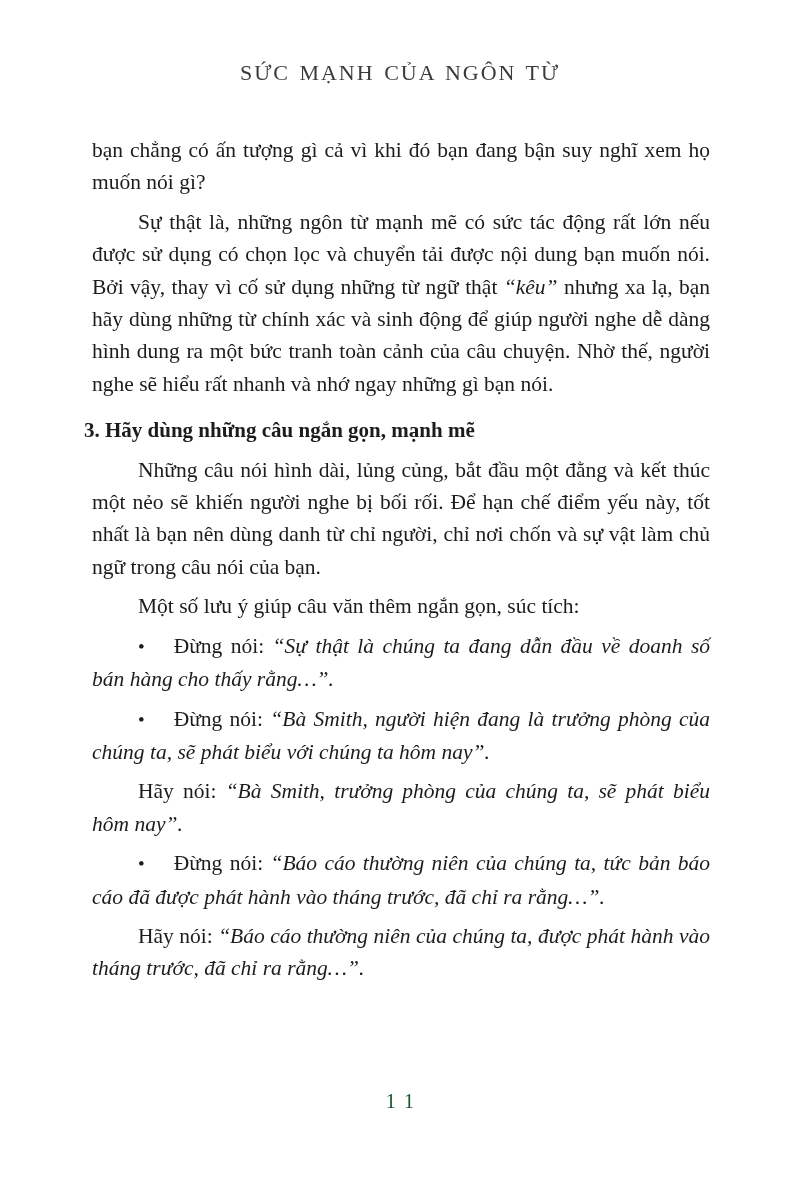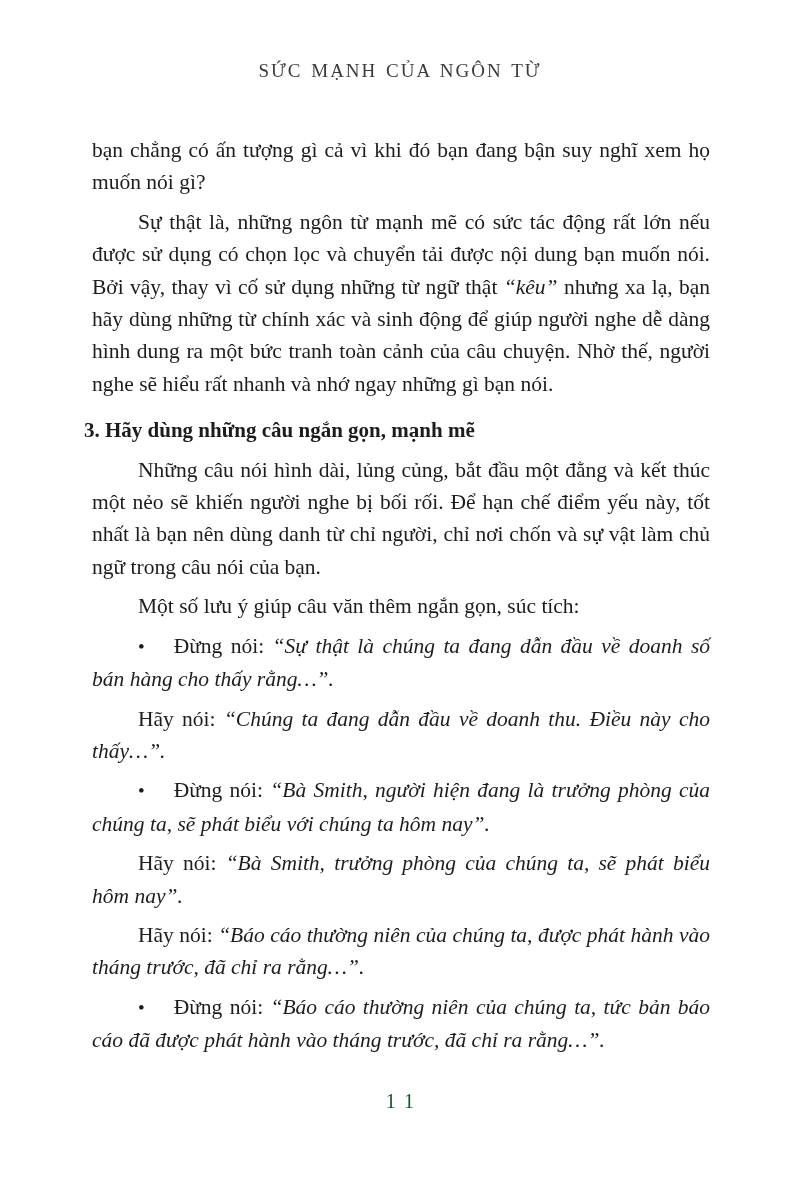--- a/index.html
+++ b/index.html
@@ -7,21 +7,21 @@
     position:relative;
     width:800px;height:1200px;
     background:#ffffff;
     font-family:"Liberation Serif","DejaVu Serif",serif;
     color:#1c1c1c;
     overflow:hidden;
   }
   .running-header{
     position:absolute;top:60px;left:0;width:100%;
     text-align:center;
-    font-size:19px;
+    font-size:22px;
     letter-spacing:2px;
     color:#3b3b3b;
     word-spacing:2px;
   }
   .content{
     position:absolute;top:134px;left:84px;width:634px;
     font-size:21.5px;
     line-height:32.4px;
     text-align:justify;
   }
@@ -59,27 +59,26 @@
     <p><span>Sự thật là, những ngôn từ mạnh mẽ có sức tác động rất lớn nếu được sử dụng có chọn lọc và chuyển tải được nội dung bạn muốn nói. Bởi vậy, thay vì cố sử dụng những từ ngữ thật </span><span class="it">“kêu”</span><span> nhưng xa lạ, bạn hãy dùng những từ chính xác và sinh động để giúp người nghe dễ dàng hình dung ra một bức tranh toàn cảnh của câu chuyện. Nhờ thế, người nghe sẽ hiểu rất nhanh và nhớ ngay những gì bạn nói.</span></p>
 
     <h3>3. Hãy dùng những câu ngắn gọn, mạnh mẽ</h3>
 
     <p>Những câu nói hình dài, lủng củng, bắt đầu một đằng và kết thúc một nẻo sẽ khiến người nghe bị bối rối. Để hạn chế điểm yếu này, tốt nhất là bạn nên dùng danh từ chỉ người, chỉ nơi chốn và sự vật làm chủ ngữ trong câu nói của bạn.</p>
 
     <p>Một số lưu ý giúp câu văn thêm ngắn gọn, súc tích:</p>
 
     <p><span class="bullet">•</span><span>Đừng nói: </span><span class="it">“Sự thật là chúng ta đang dẫn đầu về doanh số bán hàng cho thấy rằng…”.</span></p>
 
-    <p><span>Hãy nói: </span><span class="it">“Chúng ta đang dẫn đầu về doanh thu. Điều này cho thấy…”.</span></p>
 
     <p><span class="bullet">•</span><span>Đừng nói: </span><span class="it">“Bà Smith, người hiện đang là trưởng phòng của chúng ta, sẽ phát biểu với chúng ta hôm nay”.</span></p>
 
     <p><span>Hãy nói: </span><span class="it">“Bà Smith, trưởng phòng của chúng ta, sẽ phát biểu hôm nay”.</span></p>
 
+    <p><span class="bullet">•</span><span>Đừng nói: </span><span class="it">“Báo cáo thường niên của chúng ta, tức bản báo cáo đã được phát hành vào tháng trước, đã chỉ ra rằng…”.</span></p>
+
     <p><span>Hãy nói: </span><span class="it">“Báo cáo thường niên của chúng ta, được phát hành vào tháng trước, đã chỉ ra rằng…”.</span></p>
-
-    <p><span class="bullet">•</span><span>Đừng nói: </span><span class="it">“Báo cáo thường niên của chúng ta, tức bản báo cáo đã được phát hành vào tháng trước, đã chỉ ra rằng…”.</span></p>
 
   </div>
 
   <div class="page-number">11</div>
 
 </div>
 
 </body></html>

